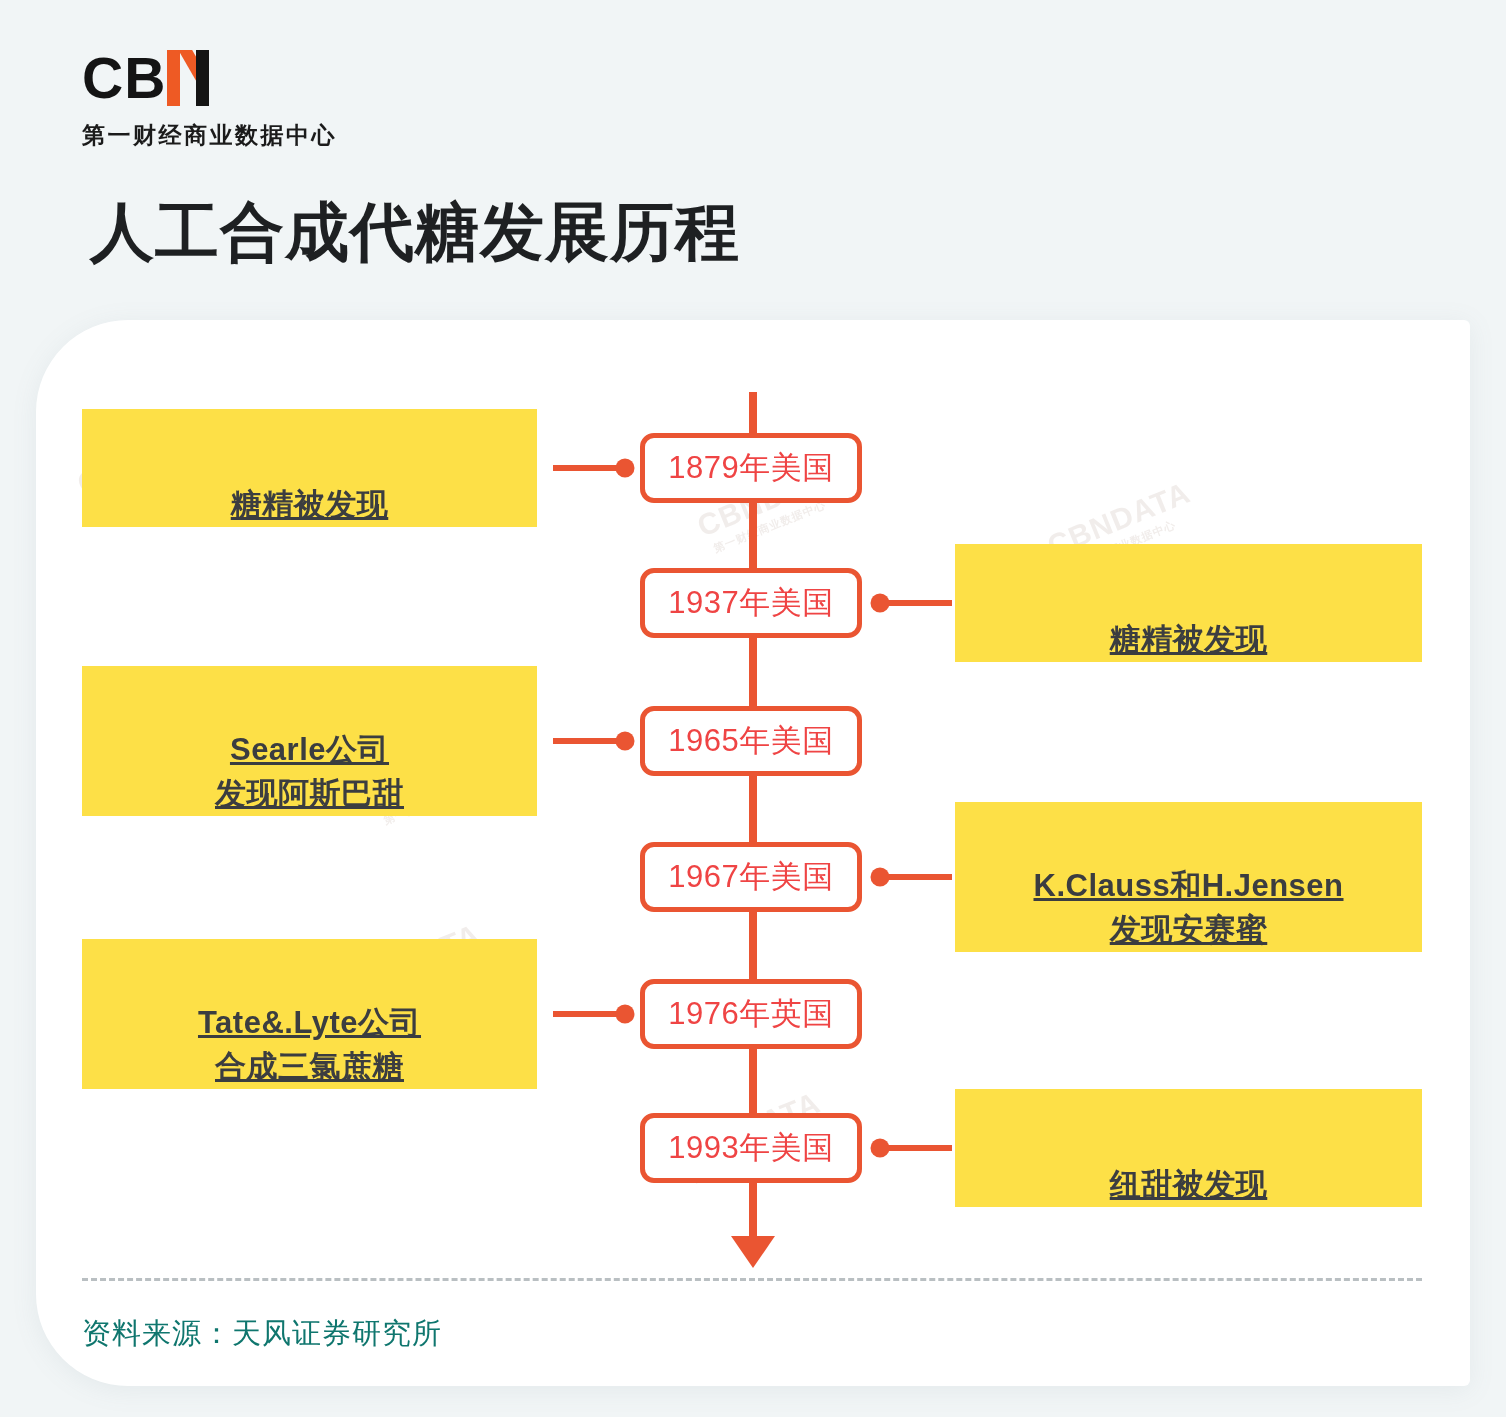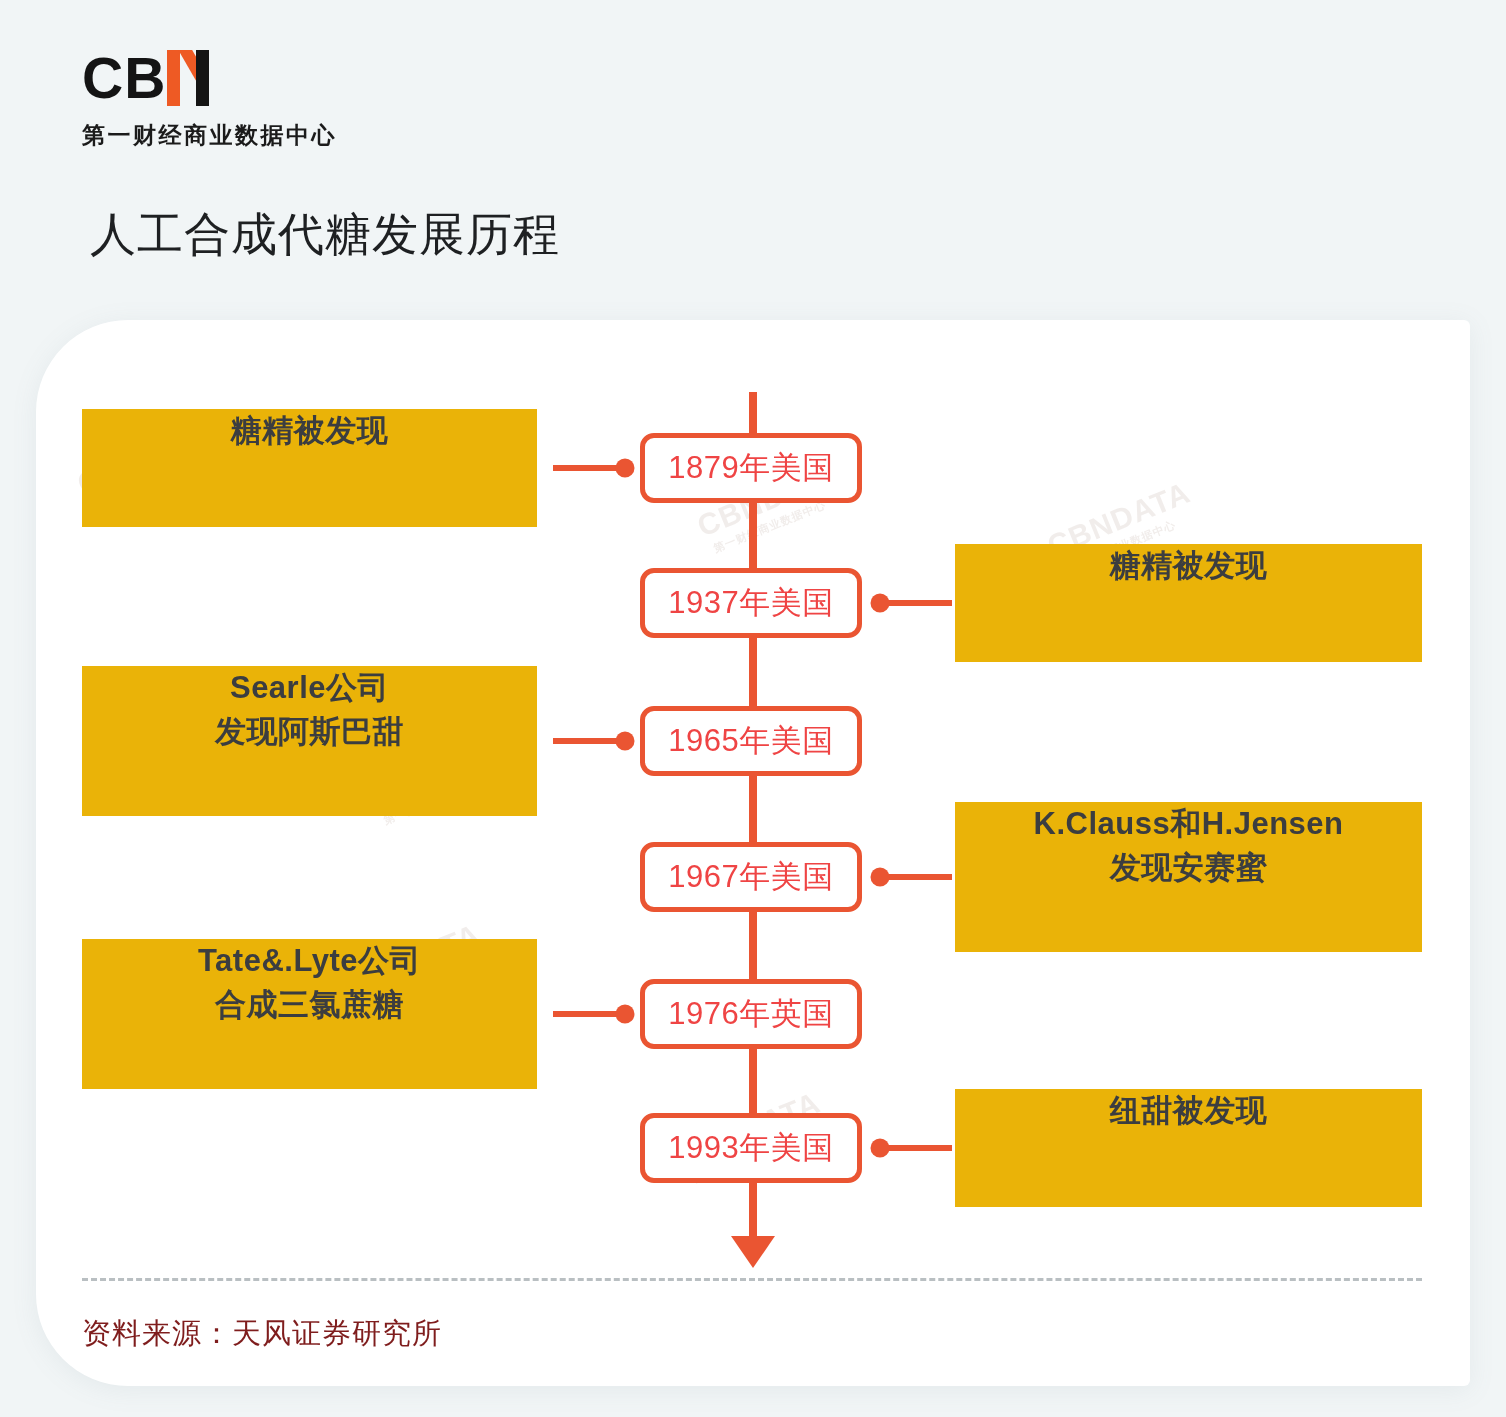--- a/index.html
+++ b/index.html
@@ -66,23 +66,23 @@
     margin-top: 12px;
     font-size: 23px;
     font-weight: 700;
     color: #1b1b1b;
     letter-spacing: 2.5px;
   }
 
   .page-title {
     position: absolute;
     left: 90px;
-    top: 208px;
-    font-size: 46px;
-    font-weight: 400;
+    top: 196px;
+    font-size: 64px;
+    font-weight: 700;
     color: #1e2022;
     letter-spacing: 1px;
     line-height: 1.15;
   }
 
   
   .card {
     position: absolute;
     left: 36px;
     top: 320px;
@@ -143,31 +143,32 @@
     justify-content: center;
     font-size: 31px;
     font-weight: 400;
     color: #ef4444;
     letter-spacing: 0.5px;
     z-index: 3;
   }
 
   .label-box {
     position: absolute;
-    background: #eab308;
+    background: #fde047;
     display: flex;
-    align-items: flex-start;
+    align-items: flex-end;
     justify-content: center;
     text-align: center;
     font-size: 31px;
     font-weight: 700;
     color: #3b3d40;
     line-height: 1.42;
     letter-spacing: 0.5px;
     z-index: 2;
+    text-decoration: underline;
   }
   .label-box.left {
     left: 46px;
     width: 455px;
     transform: translateY(-50%);
   }
   .label-box.right {
     left: 919px;
     width: 467px;
     transform: translateY(-50%);
@@ -202,21 +203,21 @@
     top: 958px;
     width: 1340px;
     height: 0;
     border-top: 3px dashed #b9bfc2;
   }
   .source {
     position: absolute;
     left: 46px;
     top: 994px;
     font-size: 29px;
-    color: #7f1d1d;
+    color: #0f766e;
     letter-spacing: 1px;
   }
 </style>
 </head>
 <body>
 
 <div class="brand">
   <div class="brand-logo">
     <span class="cb">CB</span>
     <span class="n-mark">

